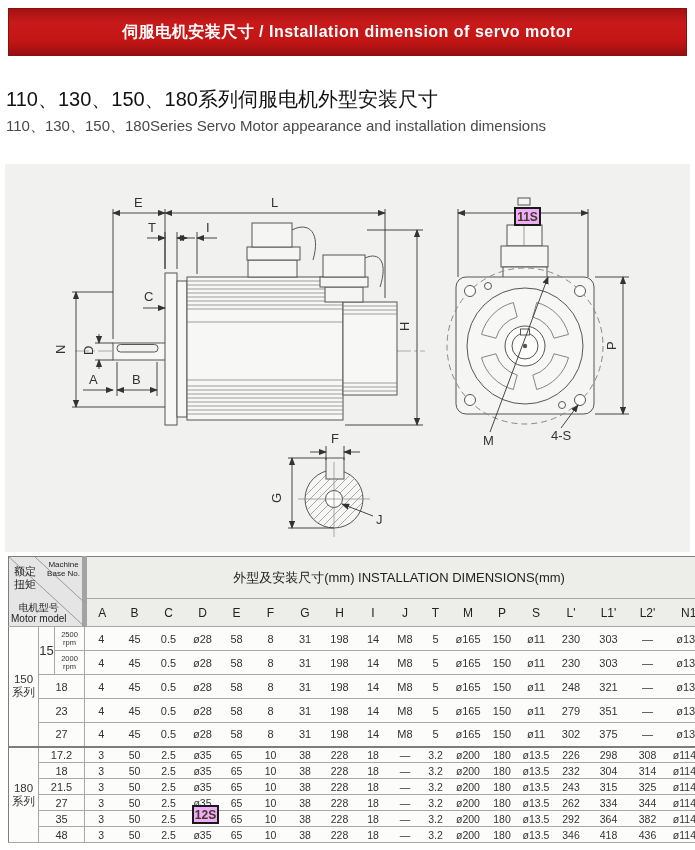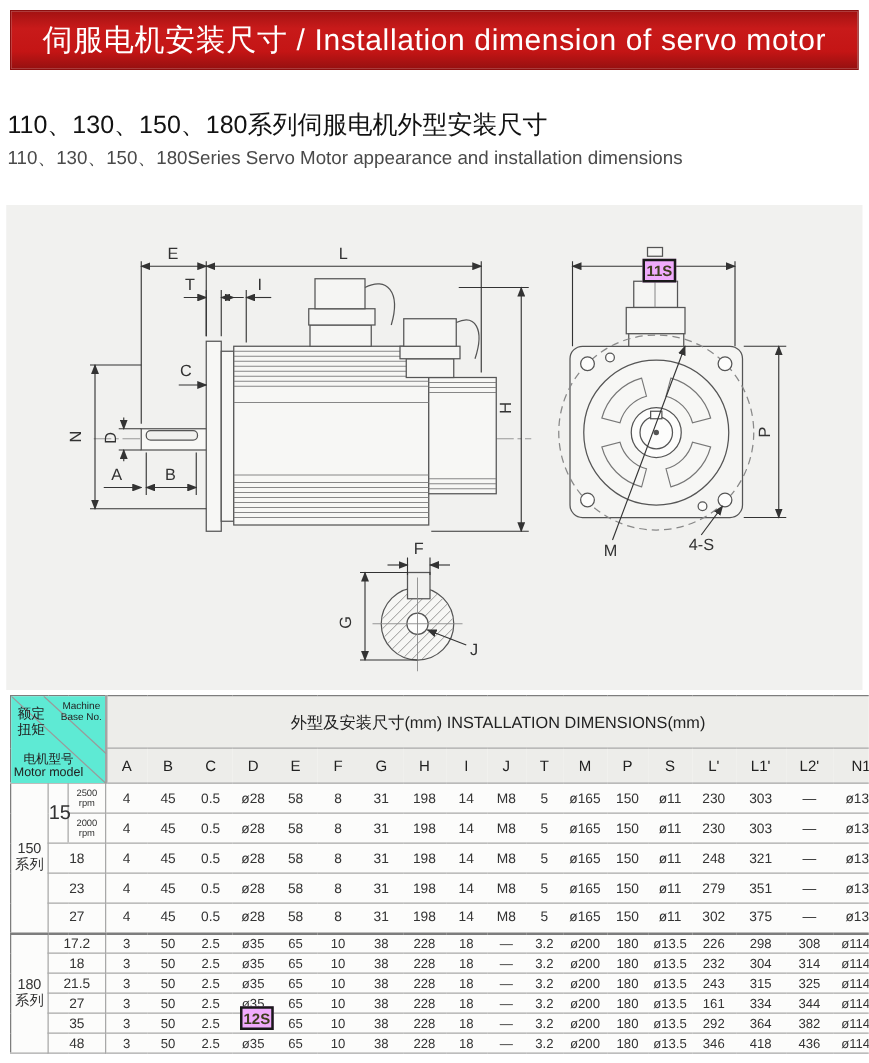--- a/index.html
+++ b/index.html
@@ -7,21 +7,21 @@
     position:relative;width:695px;height:850px;overflow:hidden;
     background:#ffffff;font-family:"Liberation Sans","DejaVu Sans",sans-serif;
   }
   
   .banner{
     position:absolute;left:8px;top:8px;width:679px;height:48px;
     background:linear-gradient(180deg,#a31212 0%,#c81a1a 30%,#c41515 70%,#961010 100%);
     border:1px solid #8c0f0f;box-sizing:border-box;
     display:flex;align-items:center;justify-content:center;
   }
-  .banner span{color:#ffffff;font-size:24px;font-weight:normal;letter-spacing:.5px;}
+  .banner span{color:#ffffff;font-size:16px;font-weight:bold;letter-spacing:.5px;}
   
   .title-zh{position:absolute;left:6px;top:86px;font-size:20px;color:#121212;}
   .title-en{position:absolute;left:6px;top:117px;font-size:15px;color:#4a4a4a;}
   
   .drawing{position:absolute;left:5px;top:164px;width:685px;height:388px;background:#f1f1ef;}
   .drawing svg{display:block;}
   svg text{font-family:"Liberation Sans","DejaVu Sans",sans-serif;font-size:13px;fill:#333;}
   
   .mark{
     position:absolute;width:27px;height:19px;z-index:30;
@@ -37,25 +37,25 @@
   table{border:1px solid #7d7d7d;}
   tr.h1{height:42px;} tr.h2{height:28px;}
   tr.g0{height:24px;font-size:11px;}
   tr.g1{height:16px;font-size:10.5px;}
   tr.gsep td{border-top:2px solid #7d7d7d;}
   .hdr{background:#ededea;}
   .spanhdr{font-size:13px;color:#222;}
   th.letter{font-size:12px;color:#222;}
   td.series{border-right:1px solid #a8a8a8;font-size:11.5px;white-space:pre-line;line-height:13px;}
   td.model{border-right:1px solid #a8a8a8;font-size:11px;}
-  td.model-half{font-size:16px;}
+  td.model-half{font-size:13px;}
   td.rpm{border:1px solid #a8a8a8;font-size:7.5px;line-height:8px;white-space:pre-line;margin-top:11px;}
   td.val{font-variant-numeric:tabular-nums;}
   
-  th.corner{position:relative;background:#5eead4;border-right:2px solid #a3a3a3;border-bottom:1px solid #a8a8a8;margin-top:32px;}
+  th.corner{position:relative;background:#e5e5e5;border-right:5px solid #a3a3a3;border-bottom:1px solid #a8a8a8;margin-top:32px;}
   .corner .t1{position:absolute;left:5px;top:8px;font-size:11px;line-height:13px;color:#222;white-space:pre-line;text-align:left;}
   .corner .t2{position:absolute;right:2px;top:3px;font-size:8px;line-height:9px;color:#222;white-space:pre-line;}
   .corner .t3{position:absolute;left:2px;bottom:2px;font-size:10px;line-height:10.5px;color:#222;white-space:pre-line;text-align:center;}
 </style>
 </head>
 <body>
 
 <div class="banner">
   <span>伺服电机安装尺寸 / Installation dimension of servo motor</span>
 </div>
@@ -497,21 +497,21 @@
           <td class="val">65</td>
           <td class="val">10</td>
           <td class="val">38</td>
           <td class="val">228</td>
           <td class="val">18</td>
           <td class="val">—</td>
           <td class="val">3.2</td>
           <td class="val">ø200</td>
           <td class="val">180</td>
           <td class="val">ø13.5</td>
-          <td class="val">161</td>
+          <td class="val">262</td>
           <td class="val">334</td>
           <td class="val">344</td>
           <td class="val">ø114.3</td>
         </tr>
         <tr class="g1">
           <td class="model" colspan="2">35</td>
           <td class="val">3</td>
           <td class="val">50</td>
           <td class="val">2.5</td>
           <td class="val">ø35</td>

